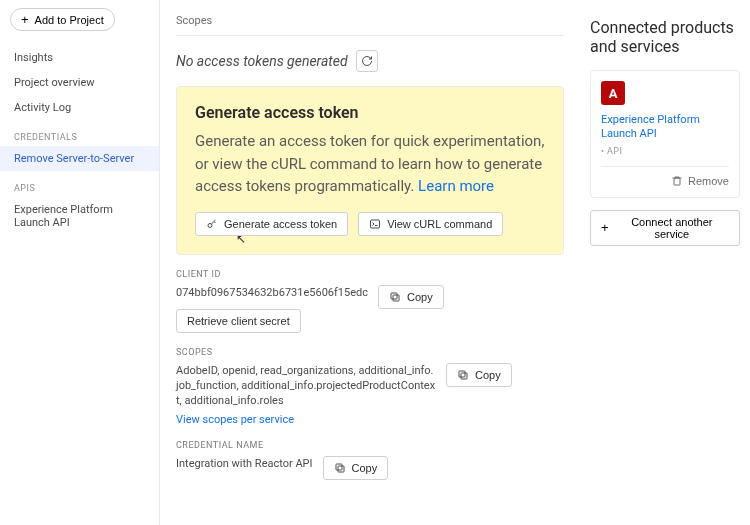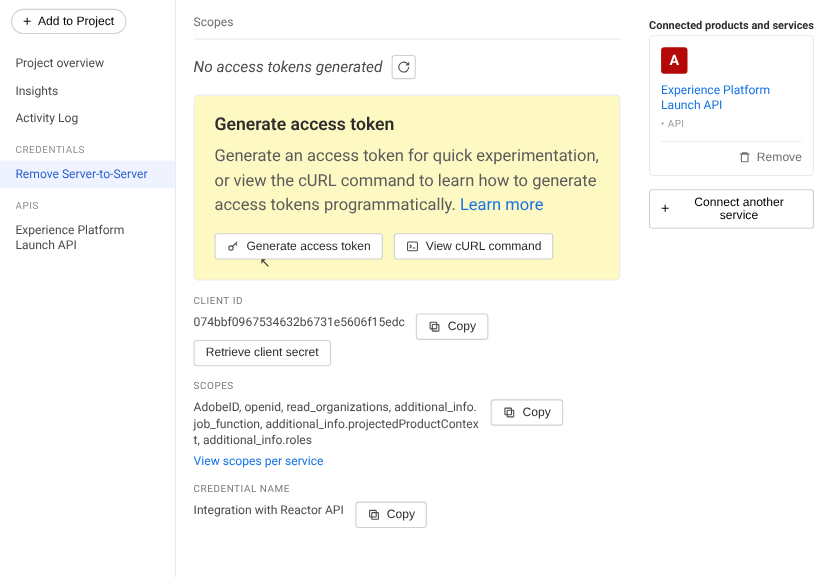--- a/index.html
+++ b/index.html
@@ -64,21 +64,21 @@
     display: inline-flex; align-items: center; gap: 6px;
     border: 1px solid #d0d0d0; background: #fff; border-radius: 3px;
     padding: 5px 10px; font-size: 11px; cursor: pointer; color: #2c2c2c;
   }
   .value-line { font-size: 11px; color: #4b4b4b; display: flex; align-items: flex-start; gap: 10px; }
   .value-text { max-width: 260px; line-height: 1.4; word-break: break-all; }
   
   .side {
     width: 170px; padding: 10px 10px 0 10px;
   }
-  .side h3 { font-size: 10px; font-weight: 700; margin: 8px 0 3px 0; }
+  .side h3 { font-size: 16px; font-weight: 400; margin: 8px 0 14px 0; }
   .product-card {
     border: 1px solid #eaeaea; border-radius: 4px; padding: 10px;
   }
   .product-icon {
     width: 24px; height: 24px; background: #b50909; color: #fff;
     display: flex; align-items: center; justify-content: center;
     font-weight: 700; font-size: 13px; border-radius: 3px; margin-bottom: 8px;
   }
   .product-title { color: #1473e6; font-size: 11px; cursor: pointer; line-height: 1.3; }
   .product-type { font-size: 9px; color: #999; margin-top: 4px; text-transform: uppercase; letter-spacing: 0.4px; }
@@ -97,22 +97,22 @@
 </head>
 <body>
 
 <div class="layout">
 
   <aside class="sidebar">
     <button class="add-btn">
       <span class="plus">+</span>
       <span>Add to Project</span>
     </button>
+    <div class="nav-item">Insights</div>
     <div class="nav-item">Project overview</div>
-    <div class="nav-item">Insights</div>
     <div class="nav-item">Activity Log</div>
     <div class="nav-heading">CREDENTIALS</div>
     <div class="nav-item active">Remove Server-to-Server</div>
     <div class="nav-heading">APIS</div>
     <div class="nav-item">Experience Platform Launch API</div>
   </aside>
 
   <main class="main">
     <div class="tabs">
       <div class="tab">Scopes</div>

